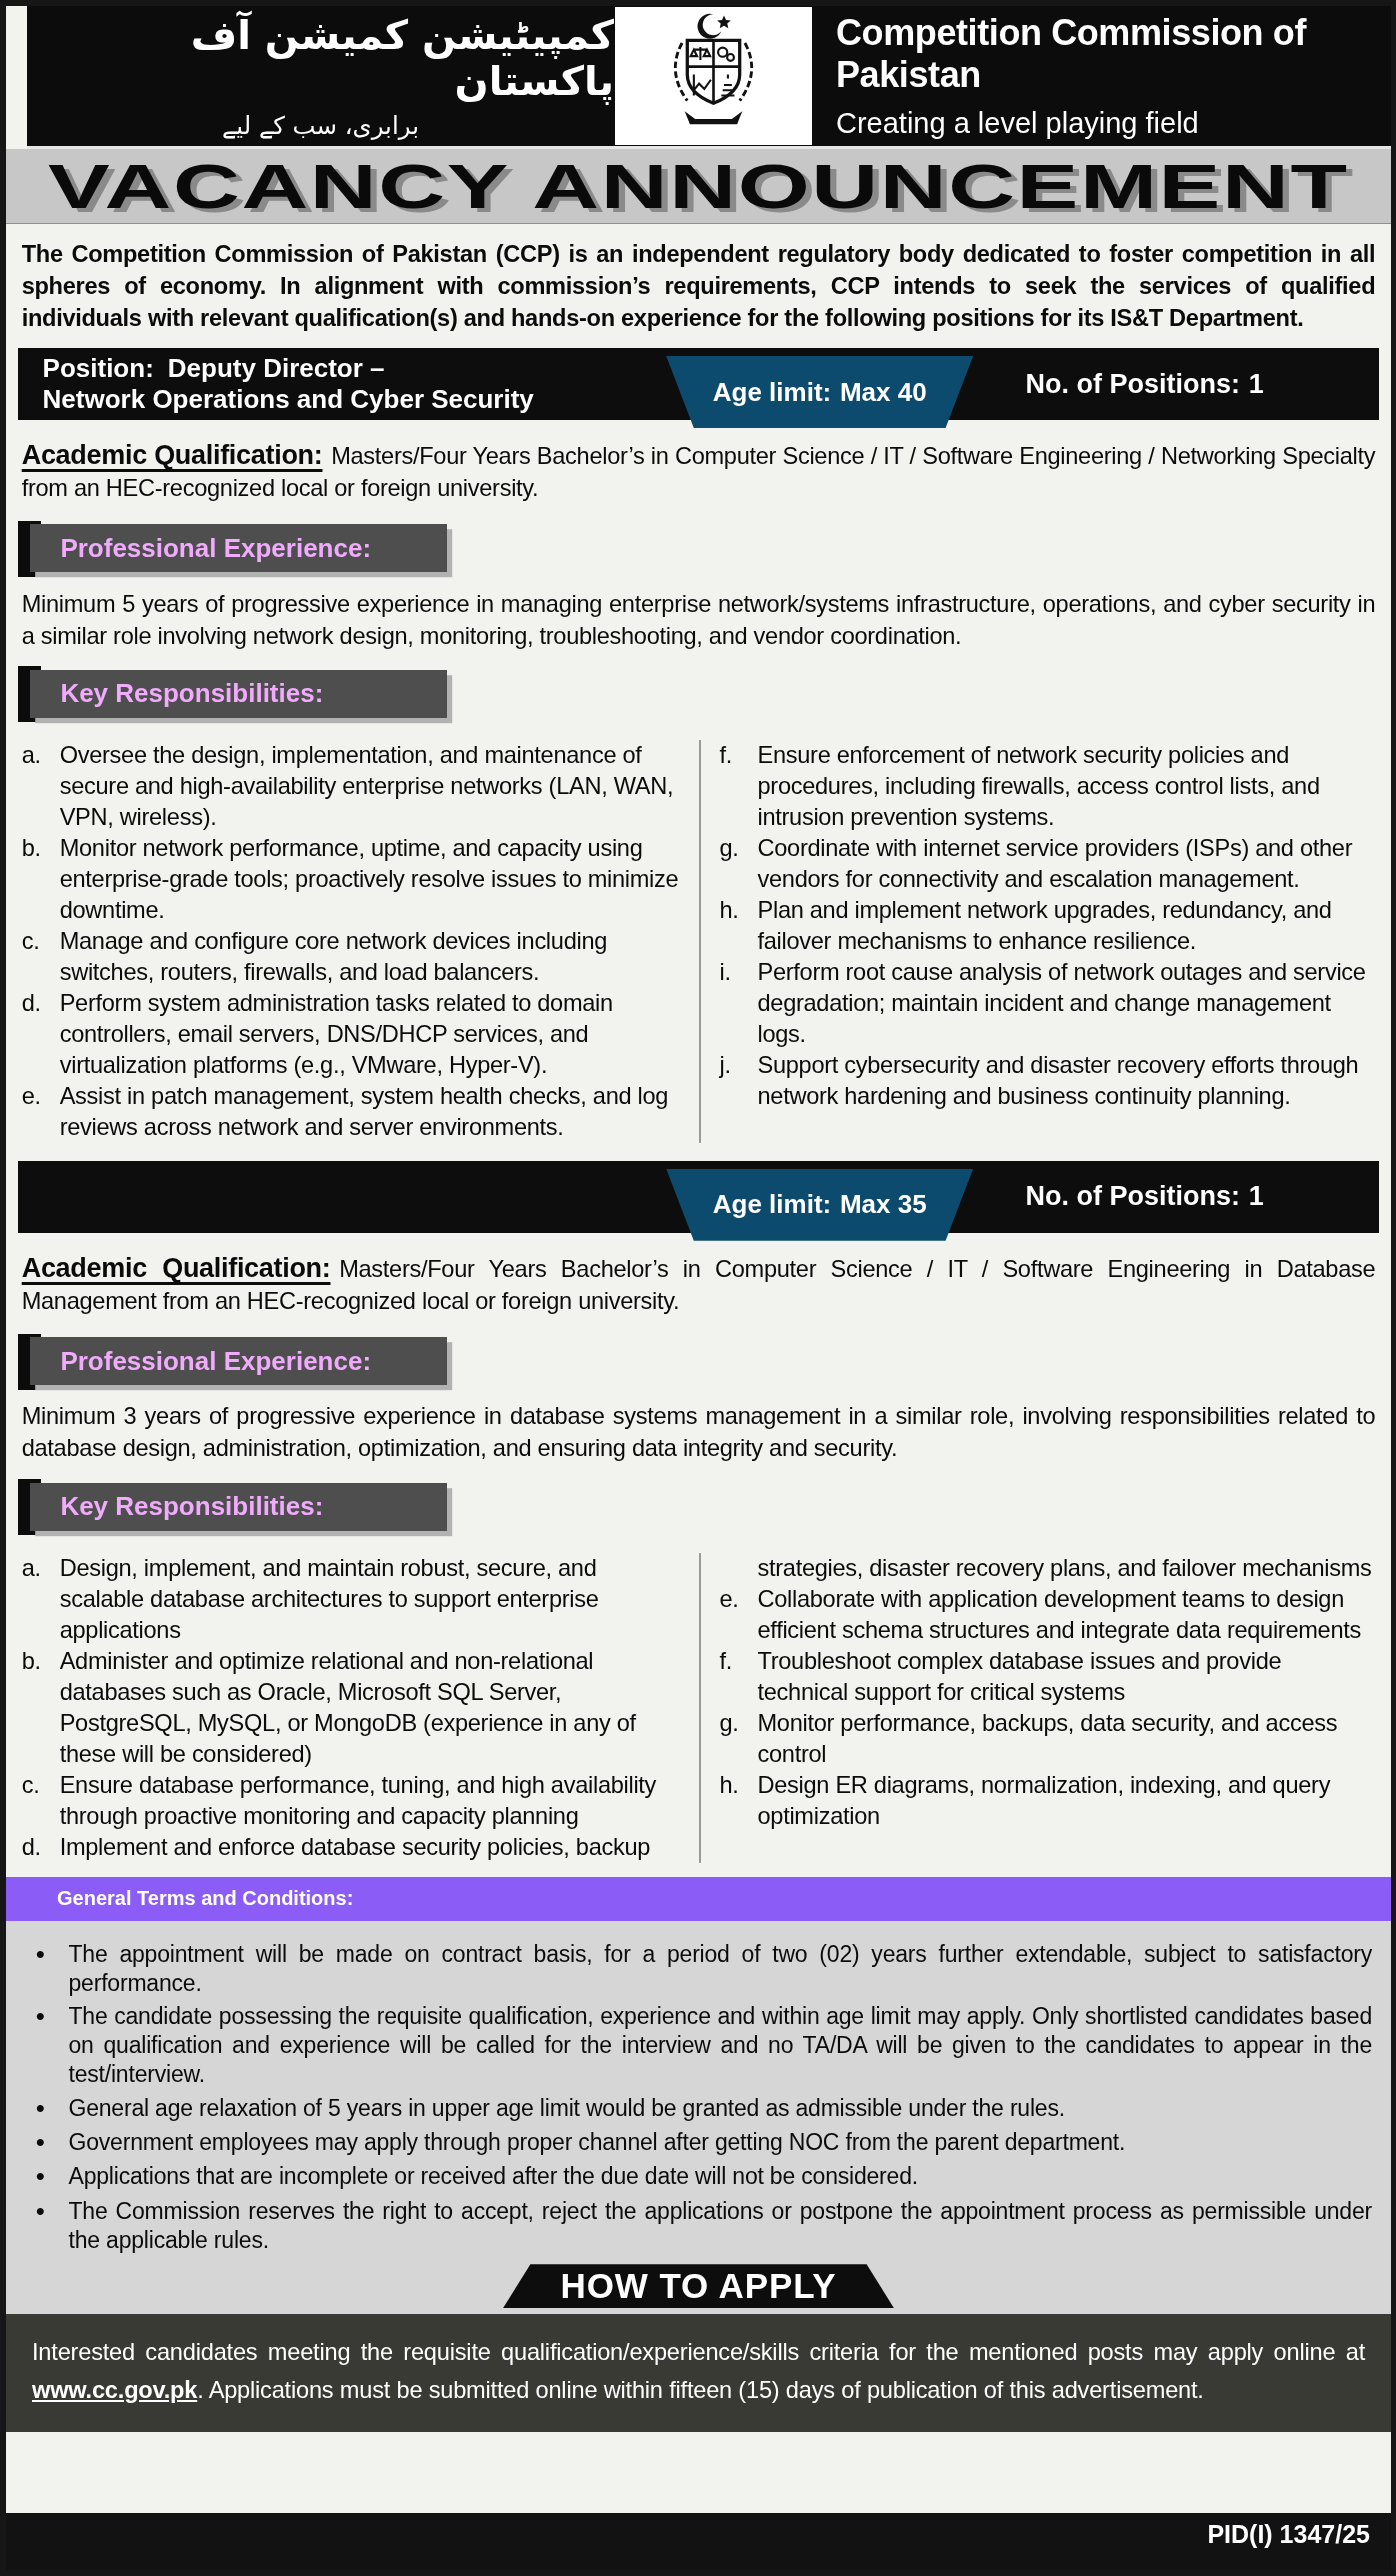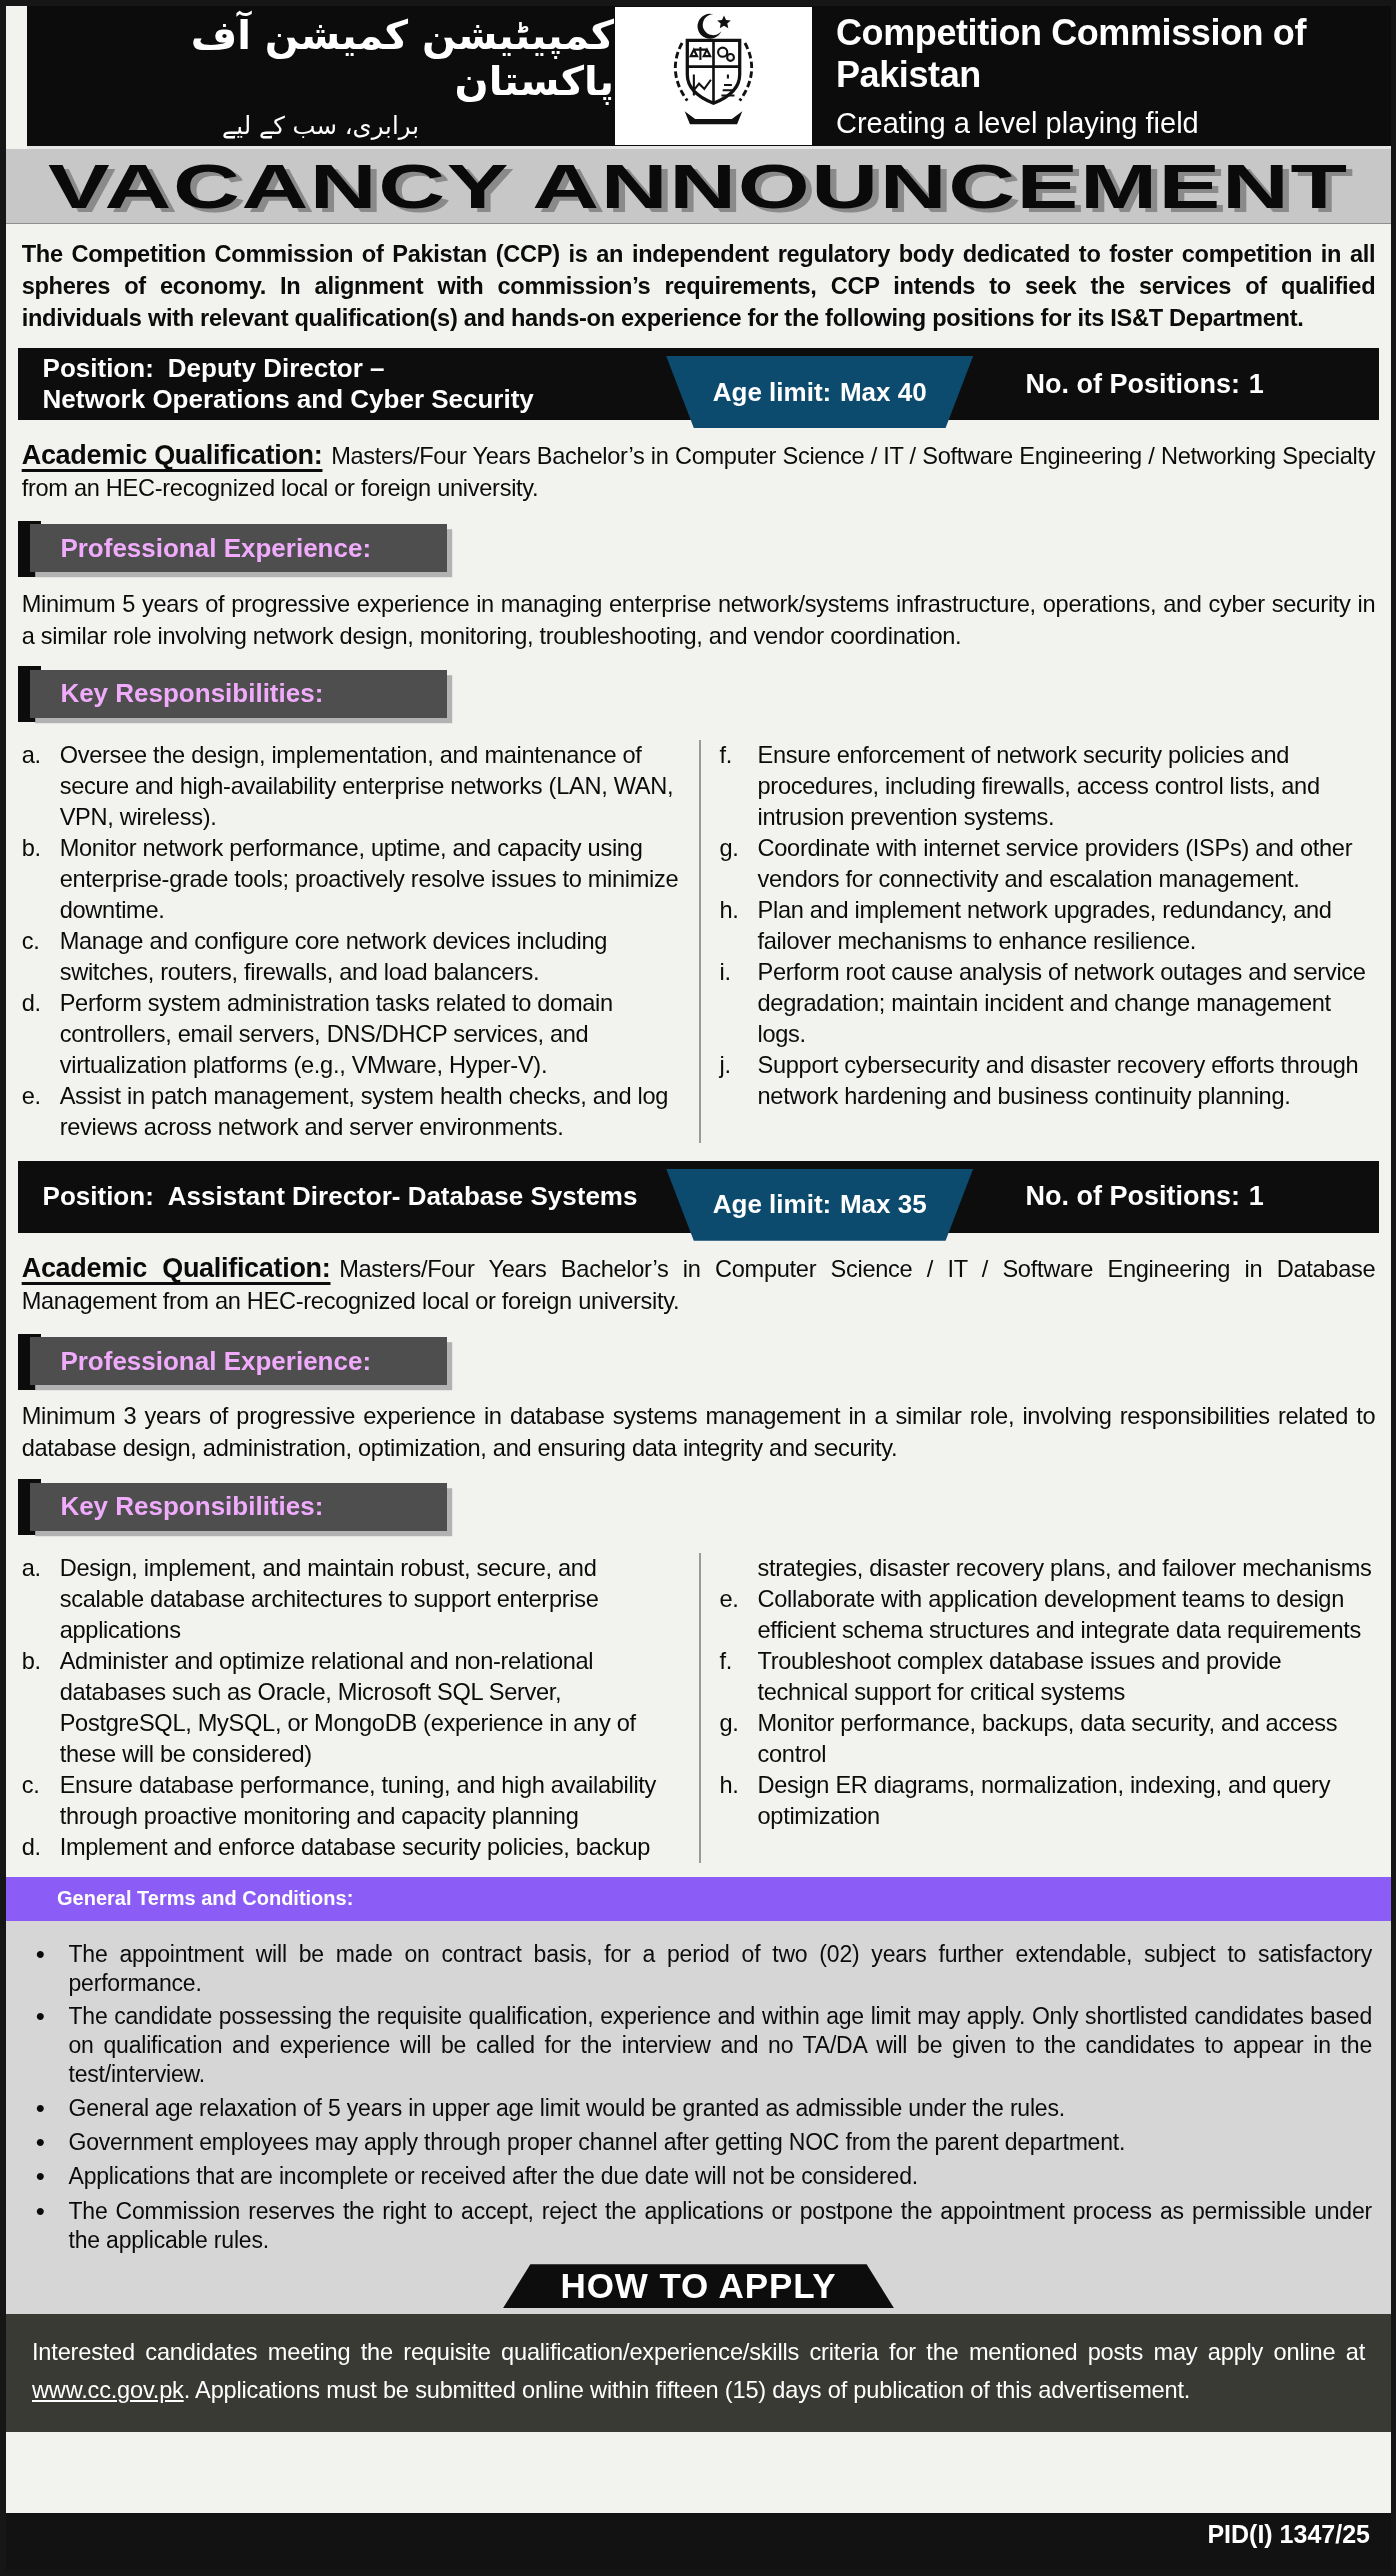--- a/index.html
+++ b/index.html
@@ -49,21 +49,21 @@
   
   .terms-band { background: #8b5cf6; color: #fff; font-weight: bold; font-size: 20px; padding: 9.6px 0 11.3px 51px; }
   .terms { background: #d6d6d6; padding: 19px 19px 66px 17.5px; }
   .term-item { display: flex; font-size: 23px; line-height: 29px; text-align: justify; margin-bottom: 4.4px; letter-spacing: -0.2px; }
   .term-bullet { width: 45px; flex-shrink: 0; padding-left: 12.2px; }
   .term-bullet::before { content: "\2022"; font-size: 26px; }
   .term-text { flex: 1; }
   
   .apply-tab { width: 391px; height: 44px; margin: -61px auto 6px; background: #0d0d0d; clip-path: polygon(7% 0, 93% 0, 100% 100%, 0 100%); color: #fff; font-weight: bold; font-size: 35px; display: flex; align-items: center; justify-content: center; position: relative; z-index: 2; letter-spacing: 0.9px; }
   .apply-box { background: #3a3a35; color: #fff; padding: 19px 26px 23px; font-size: 23.6px; line-height: 38px; text-align: justify; letter-spacing: -0.2px; }
-  .apply-link { font-weight: normal; text-decoration: underline; cursor: pointer; }
+  .apply-link { font-weight: bold; text-decoration: underline; cursor: pointer; }
   
   .footer { margin-top: auto; background: #121212; color: #fff; padding: 7px 21px 21px; }
   .pid { text-align: right; font-weight: bold; font-size: 25px; }
 </style>
 </head>
 <body>
 
 <div class="page">
 
   <div class="header">
@@ -175,24 +175,20 @@
           <span class="resp-text">Perform root cause analysis of network outages and service degradation; maintain incident and change management logs.</span>
         </div>
       <div class="resp-item">
           <span class="resp-label">j.</span>
           <span class="resp-text">Support cybersecurity and disaster recovery efforts through network hardening and business continuity planning.</span>
         </div>
     </div>
   </div>
 
   <div class="pos-bar">
-    <div class="pos-left">
-      <div><span class="pos-label">Position:</span><span>Assistant Director- Database Systems</span></div>
-      <div></div>
-    </div>
     <div class="pos-age">
       <span>Age limit:</span>
       <span>Max 35</span>
     </div>
     <div class="pos-count">
       <span>No. of Positions:</span>
       <span>1</span>
     </div>
   </div>
 

